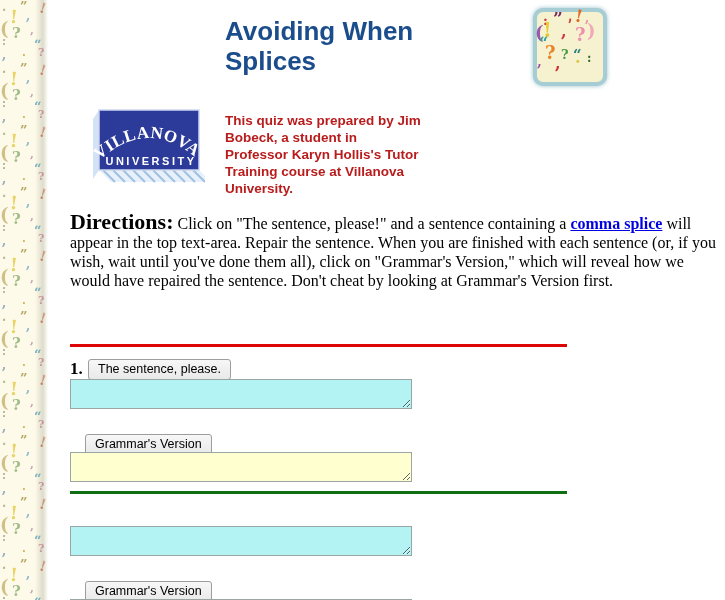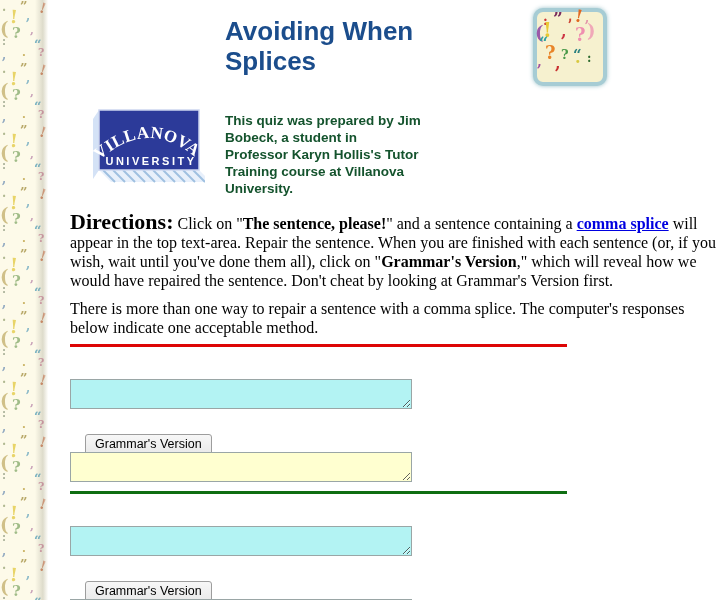--- a/index.html
+++ b/index.html
@@ -43,29 +43,29 @@
   }
   .punct-img .g { font-size:16px; }
 
   .logo { position:absolute; left:45px; top:107px; width:112px; height:78px; }
   .vn-arch { font-family:"Liberation Serif", serif; font-weight:bold; font-size:17px; fill:#ffffff; letter-spacing:0.5px; }
   .vn-univ { font-family:"Liberation Sans", sans-serif; font-weight:bold; font-size:11px; fill:#ffffff; letter-spacing:2.5px; }
 
   .attribution {
     position:absolute; left:177px; top:112px; width:198px;
     font-family:"Liberation Sans", sans-serif; font-weight:bold;
-    font-size:13.5px; line-height:17px; color:#14532d;
+    font-size:13.5px; line-height:17px; color:#b91c1c;
   }
 
   .directions {
     position:absolute; left:22px; top:212px; width:655px;
     font-size:16px; line-height:19px; color:#000;
   }
   .dir-label { font-size:22px; font-weight:bold; }
-  .b { font-weight:bold; }
+  .b { font-weight:normal; }
   .link { color:#0000e0; font-weight:bold; text-decoration:underline; cursor:pointer; }
 
   .para2 {
     position:absolute; left:22px; top:299px; width:655px;
     font-size:16px; line-height:19px; color:#000;
   }
 
   .hr-red   { position:absolute; left:22px; top:344px; width:497px; height:3px; background:#dd0505; }
   .hr-green { position:absolute; left:22px; top:491px; width:497px; height:3px; background:#0f6e12; }
 
@@ -296,25 +296,27 @@
         <text class="vn-univ" x="58" y="58" text-anchor="middle">UNIVERSITY</text>
       </svg>
     </div>
 
     <p class="attribution">This quiz was prepared by Jim Bobeck, a student in Professor Karyn Hollis's Tutor Training course at Villanova University.</p>
 
     <div class="directions">
       <span class="dir-label">Directions:</span><span> Click on "</span><span class="b">The sentence, please!</span><span>" and a sentence containing a </span><a class="link">comma splice</a><span> will appear in the top text-area. Repair the sentence. When you are finished with each sentence (or, if you wish, wait until you've done them all), click on "</span><span class="b">Grammar's Version</span><span>," which will reveal how we would have repaired the sentence. Don't cheat by looking at Grammar's Version first.</span>
     </div>
 
-    <p class="para2">There is more than one way to repair a sentence with a comma splice. The computer's responses below indicate one acceptable method.</p>
 
     <div class="hr-red"></div>
 
     <div class="quiz-item" id="quiz-item-1">
+      <div class="q-row">
+        <span class="q-num">1.</span><button class="btn">The sentence, please.</button>
+      </div>
       <textarea class="ta ta-sentence" style=""></textarea>
       <button class="btn gv-btn">Grammar's Version</button>
       <textarea class="ta ta-grammar" style=""></textarea>
     </div>
 
     <div class="hr-green"></div>
 
     <div class="quiz-item" id="quiz-item-2">
       <textarea class="ta ta-sentence" style=""></textarea>
       <button class="btn gv-btn">Grammar's Version</button>

